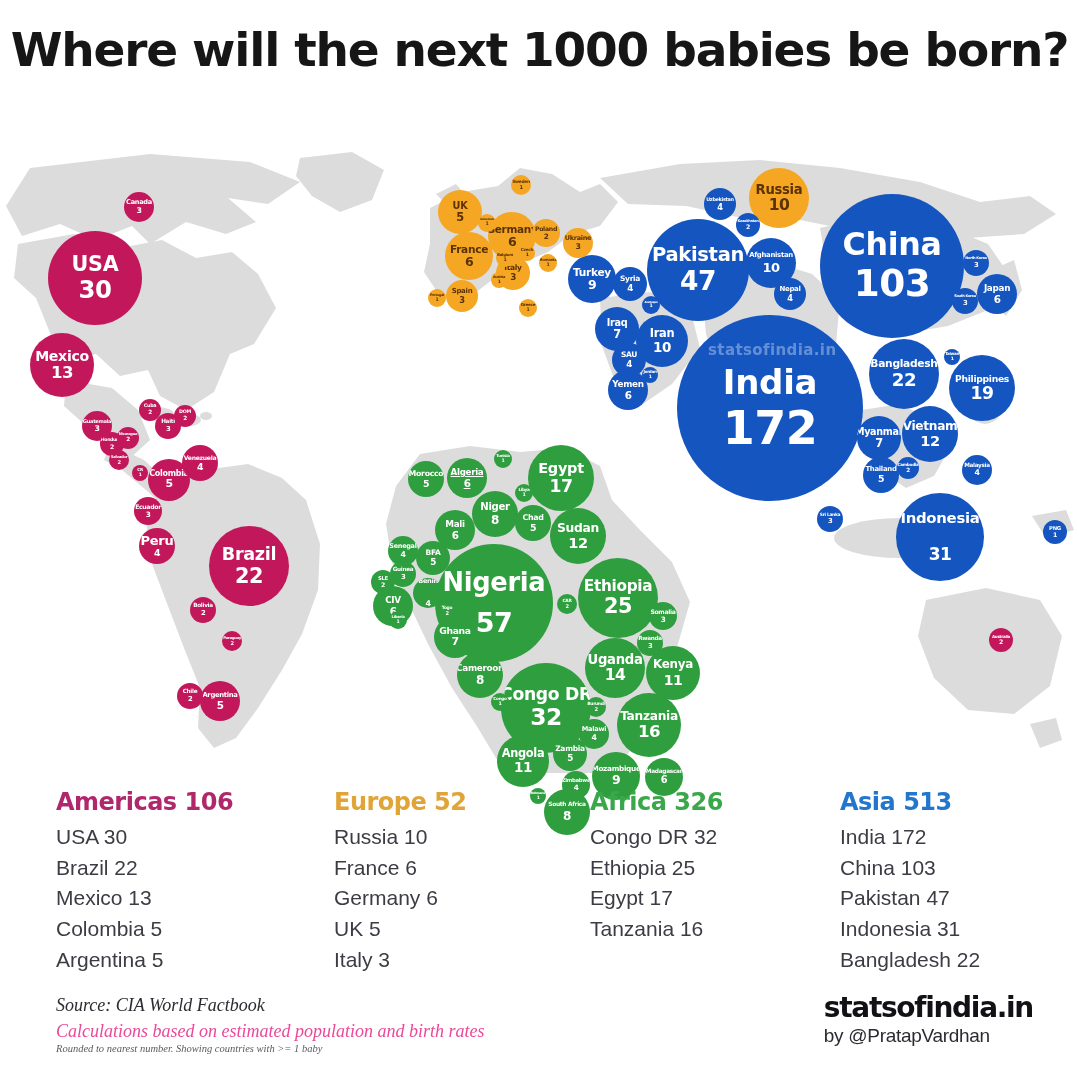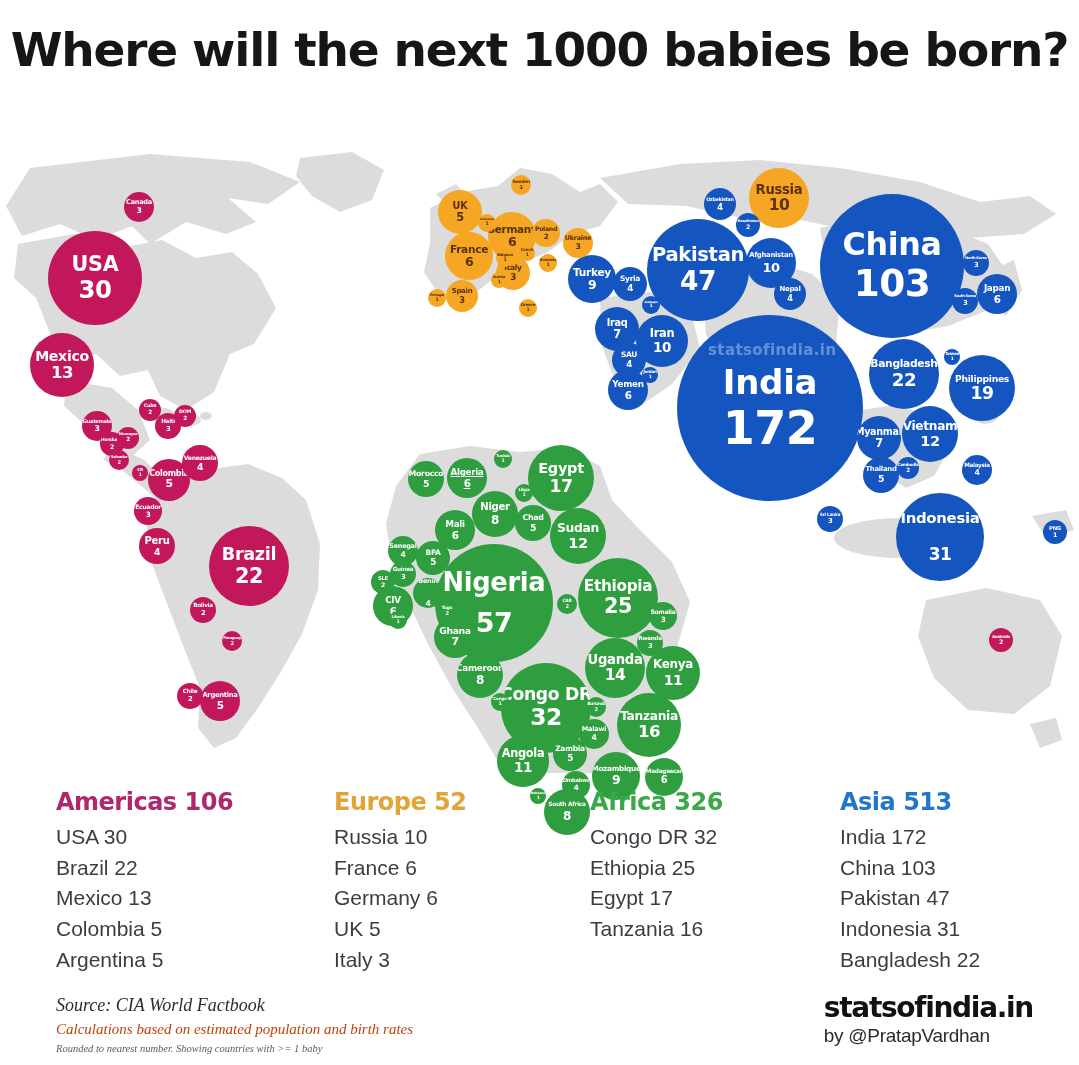--- a/index.html
+++ b/index.html
@@ -116,22 +116,22 @@
     font-family: "Liberation Serif", serif;
     font-style: italic;
     font-size: 18px;
     color: #2b2b31;
     white-space: nowrap;
   }
   #src-line2 {
     position: absolute; left: 56px; top: 26px;
     font-family: "Liberation Serif", serif;
     font-style: italic;
-    font-size: 15px;
-    color: #c2410c;
+    font-size: 18px;
+    color: #ec4899;
     white-space: nowrap;
   }
   #src-line3 {
     position: absolute; left: 56px; top: 48px;
     font-family: "Liberation Serif", serif;
     font-style: italic;
     font-size: 10.5px;
     color: #5a5a60;
     white-space: nowrap;
   }
@@ -384,21 +384,21 @@
       </div>
       <div class="bubble c-africa" style="left: 645px; top: 610px; width: 38px; height: 38px;">
         <div class="bname" style="font-size: 5.8px;">Madagascar</div>
         <div class="bval" style="font-size: 9.9px; margin-top: 1.1px;">6</div>
       </div>
       <div class="bubble c-americas" style="left: 182px; top: 297px; width: 36px; height: 36px;">
         <div class="bname" style="font-size: 6.1px;">Venezuela</div>
         <div class="bval" style="font-size: 9.4px; margin-top: 1.1px;">4</div>
       </div>
       <div class="bubble c-americas" style="left: 139px; top: 380px; width: 36px; height: 36px;">
-        <div class="bname" style="font-size: 10px;">Peru</div>
+        <div class="bname" style="font-size: 13px;">Peru</div>
         <div class="bval" style="font-size: 9.4px; margin-top: 1.1px;">4</div>
       </div>
       <div class="bubble c-africa" style="left: 408px; top: 313px; width: 36px; height: 36px;">
         <div class="bname" style="font-size: 7.8px;">Morocco</div>
         <div class="bval" style="font-size: 9.4px; margin-top: 1.1px;">5</div>
       </div>
       <div class="bubble c-africa" style="left: 515px; top: 357px; width: 36px; height: 36px;">
         <div class="bname" style="font-size: 7.9px;">Chad</div>
         <div class="bval" style="font-size: 9.4px; margin-top: 1.1px;">5</div>
       </div>

